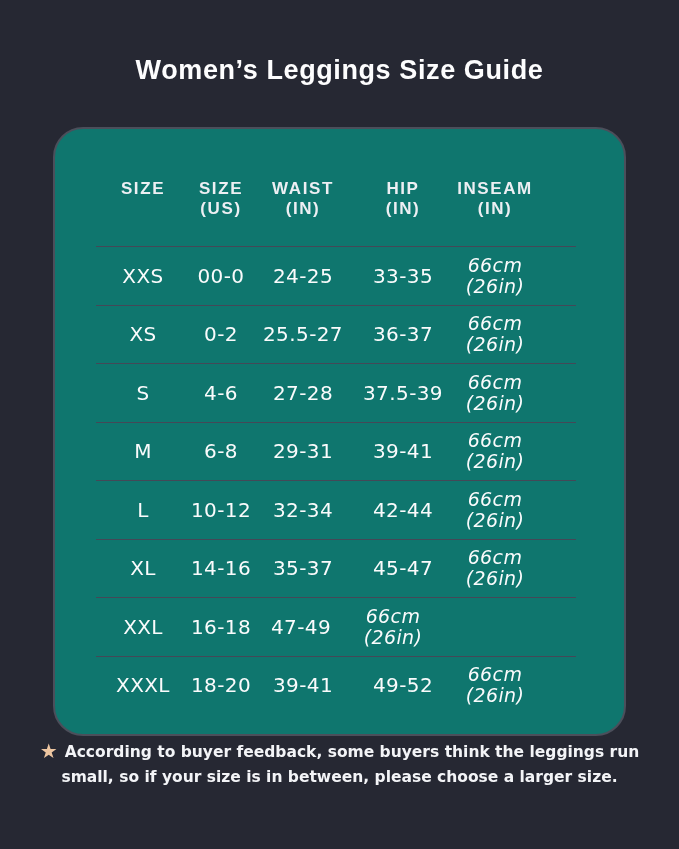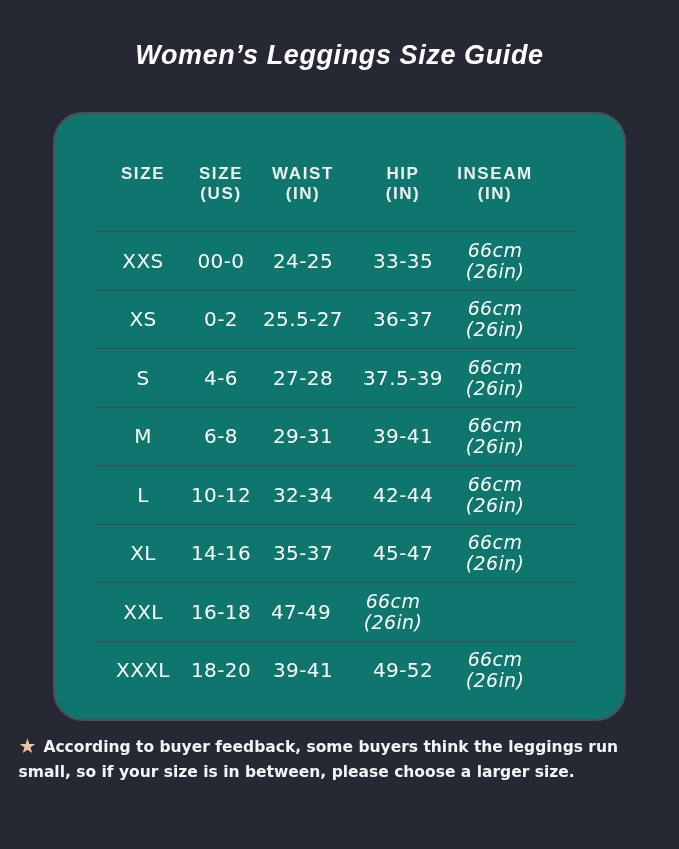--- a/index.html
+++ b/index.html
@@ -5,27 +5,26 @@
   html, body { margin: 0; padding: 0; }
   .page {
     position: relative;
     width: 679px;
     height: 849px;
     background: #262833;
     overflow: hidden;
     font-family: "Liberation Sans", sans-serif;
   }
   .title {
-    padding-top: 40px;
+    padding-top: 55px;
     text-align: center;
     color: #fdfdfe;
     font-size: 27px;
     font-weight: 700;
     letter-spacing: 0.6px;
-    font-style: italic;
   }
   .card {
     width: 573px;
     height: 609px;
     margin: 41px auto 0;
     background: #0f766e;
     border: 2px solid #4b4f5b;
     border-radius: 30px;
     box-sizing: border-box;
   }
@@ -58,23 +57,23 @@
   .c4 { width: 98px; }
   .c5 { width: 86px; }
   .trow .cell {
     color: #fafbfc;
     font-size: 20px;
     font-family: "DejaVu Sans", sans-serif;
     letter-spacing: 0.4px;
   }
   .c5 .l1, .c5 .l2 { display: block; line-height: 21px; font-size: 19px; font-style: italic; }
   .note {
-    margin: 13px auto 0;
+    margin: 3px auto 0;
     width: 642px;
-    text-align: left;
+    text-align: center;
     font-family: "DejaVu Sans", sans-serif;
     font-weight: 700;
     font-size: 15.5px;
     line-height: 25px;
     color: #f3f4f7;
   }
   .star {
     color: #edc6a1;
     font-size: 20px;
     margin-right: 7px;

